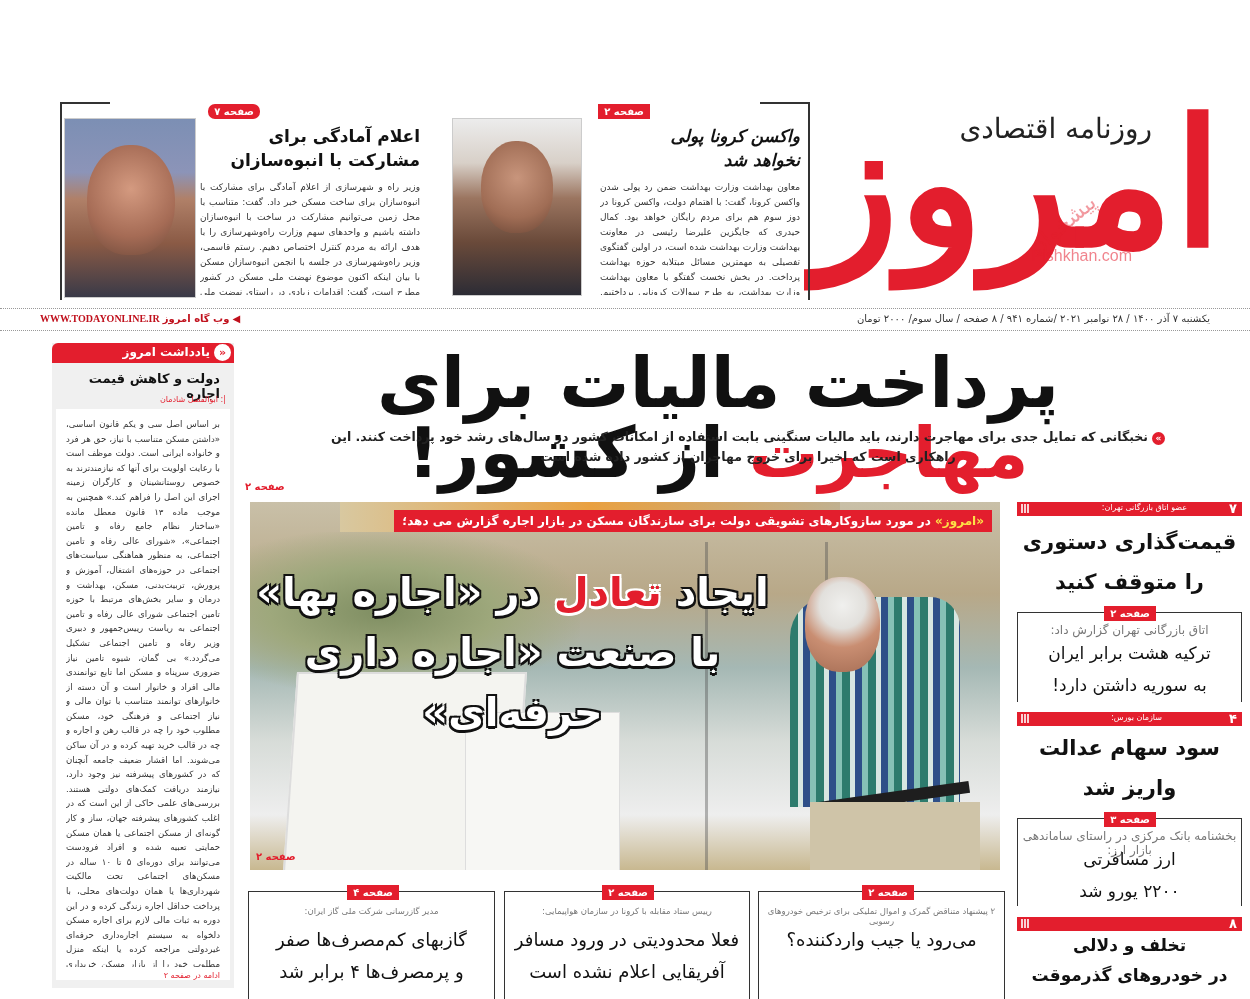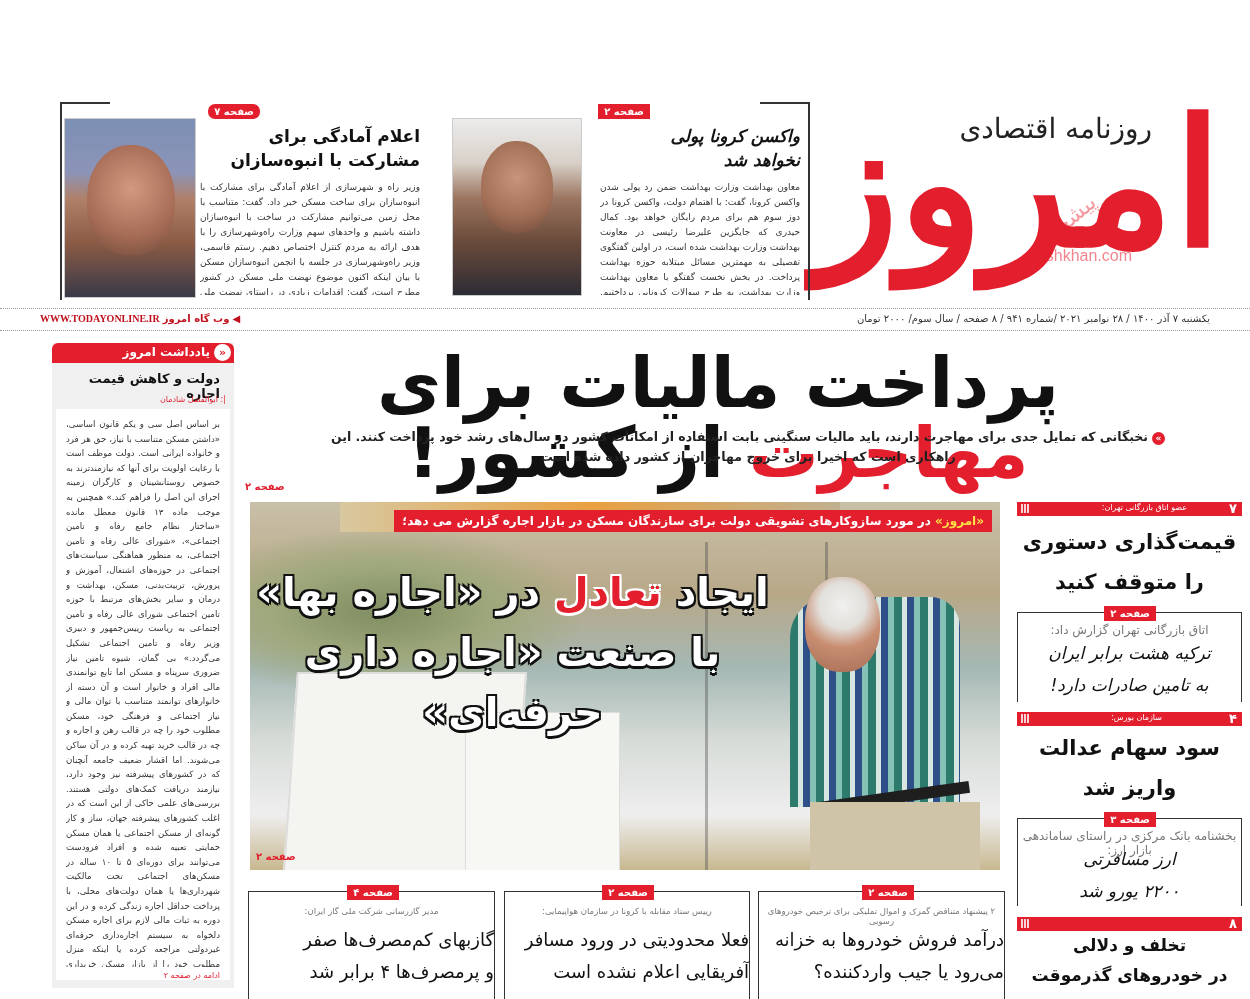--- a/index.html
+++ b/index.html
@@ -76,27 +76,27 @@
 
   
   .rbar { position: absolute; right: 8px; width: 225px; height: 14px; background: #e31e2d; color: #fff; }
   .rbar .num { position: absolute; right: 5px; top: -1px; font-size: 13px; font-weight: bold; }
   .rbar .kick { position: absolute; right: 55px; top: 1px; font-size: 8px; }
   .rbar .grid { position: absolute; left: 4px; top: 2px; width: 8px; height: 9px; background: repeating-linear-gradient(90deg, #fff 0 2px, transparent 2px 3px); opacity: 0.8; }
   .rhead { position: absolute; right: 8px; width: 225px; text-align: center; font-weight: bold; color: #111; }
   .rbox { position: absolute; right: 8px; width: 225px; border-top: 1px solid #333; border-right: 1px solid #333; border-left: 1px solid #333; }
   .rbox .badge { right: 85px; top: -7px; }
   .rbox .kick { position: absolute; right: 0; left: 0; top: 10px; text-align: center; font-size: 12px; color: #777; }
-  .rbox .t { position: absolute; right: 0; left: 0; top: 24px; text-align: center; font-size: 17px; line-height: 32px; color: #111; font-style: italic; }
+  .rbox .t { position: absolute; right: 0; left: 0; top: 24px; text-align: center; font-size: 17px; line-height: 32px; color: #111; }
 
   
   .bbox { position: absolute; top: 891px; height: 108px; border-top: 1px solid #333; border-right: 1px solid #333; border-left: 1px solid #333; }
   .bbox .badge { top: -7px; }
   .bbox .kick { position: absolute; left: 0; right: 0; top: 14px; text-align: center; font-size: 8.5px; color: #777; }
-  .bbox .t { position: absolute; left: 0; right: 0; top: 32px; font-size: 19px; line-height: 32px; color: #111; }
+  .bbox .t { position: absolute; left: 0; right: 0; top: 32px; text-align: center; font-size: 19px; line-height: 32px; color: #111; }
 </style>
 </head>
 <body>
 
 <div id="logo" class="abs">
   <div id="logo-word">امروز</div>
   <div id="tagline">روزنامه اقتصادی</div>
   <div id="watermark-fa">پیشخوان</div>
   <div id="watermark">Pishkhan.com</div>
 </div>
@@ -186,21 +186,21 @@
 </div>
 <div class="rhead" style="top:522px; font-size:21px; line-height:40px;">
   <div>قیمت‌گذاری دستوری</div>
   <div>را متوقف کنید</div>
 </div>
 <div class="rbox" style="top:612px; height:90px;">
   <div class="badge">صفحه ۲</div>
   <div class="kick">اتاق بازرگانی تهران گزارش داد:</div>
   <div class="t">
     <div>ترکیه هشت برابر ایران</div>
-    <div>به تامین صادرات دارد!</div>
+    <div>به سوریه داشتن دارد!</div>
   </div>
 </div>
 
 <div class="rbar" style="top:712px;">
   <span class="num">۴</span>
   <span class="kick" style="right:80px;">سازمان بورس:</span>
   <span class="grid"></span>
 </div>
 <div class="rhead" style="top:728px; font-size:21px; line-height:40px;">
   <div>سود سهام عدالت</div>
@@ -221,21 +221,20 @@
 </div>
 <div class="rhead" style="top:930px; font-size:17px; line-height:30px;">
   <div>تخلف و دلالی</div>
   <div>در خودروهای گذرموقت</div>
 </div>
 
 <div class="bbox" style="left:758px; width:247px;">
   <div class="badge" style="right:90px;">صفحه ۲</div>
   <div class="kick">۲ پیشنهاد متناقض گمرک و اموال تملیکی برای ترخیص خودروهای رسوبی</div>
   <div class="t" style="font-size:18px;">
-    <div>درآمد فروش خودروها به خزانه</div>
     <div>می‌رود یا جیب واردکننده؟</div>
   </div>
 </div>
 <div class="bbox" style="left:504px; width:246px;">
   <div class="badge" style="right:95px;">صفحه ۲</div>
   <div class="kick">رییس ستاد مقابله با کرونا در سازمان هواپیمایی:</div>
   <div class="t" style="font-size:18px;">
     <div>فعلا محدودیتی در ورود مسافر</div>
     <div>آفریقایی اعلام نشده است</div>
   </div>

